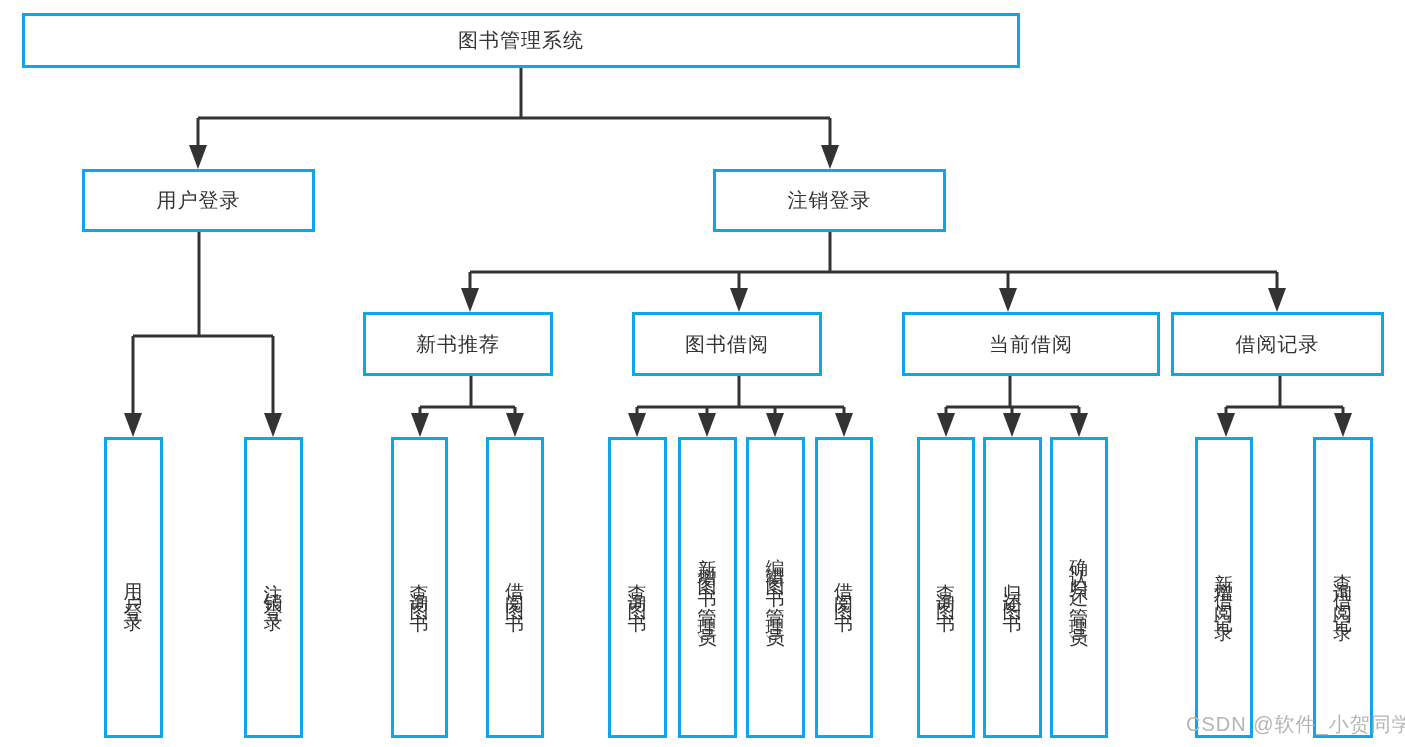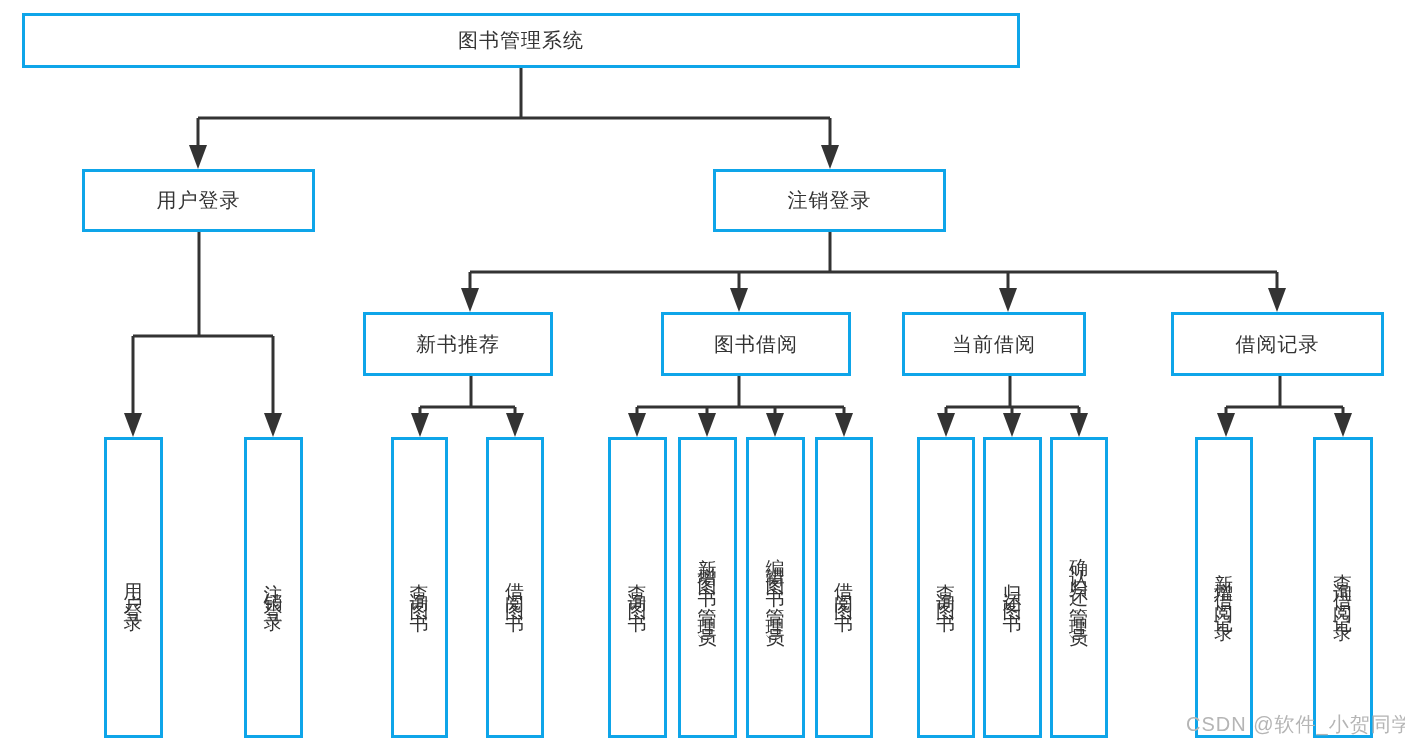--- a/index.html
+++ b/index.html
@@ -116,24 +116,24 @@
   <div class="box lvl2" style="left:82px;">
     <span class="hlabel">用户登录</span>
   </div>
   <div class="box lvl2" style="left:713px;">
     <span class="hlabel">注销登录</span>
   </div>
 
   <div class="box lvl3" style="left:363px;">
     <span class="hlabel">新书推荐</span>
   </div>
-  <div class="box lvl3" style="left:632px;margin-left:29px;">
+  <div class="box lvl3" style="left:632px;">
     <span class="hlabel">图书借阅</span>
   </div>
-  <div class="box lvl3" style="left:902px;width:184px;">
+  <div class="box lvl3" style="left:902px;width:258px;">
     <span class="hlabel">当前借阅</span>
   </div>
   <div class="box lvl3" style="left:1171px;width:213px;">
     <span class="hlabel">借阅记录</span>
   </div>
 
   <div class="box leaf" style="left:104px;width:59px;">
     <span class="vtext">用户登录</span>
   </div>
   <div class="box leaf" style="left:244px;width:59px;">

